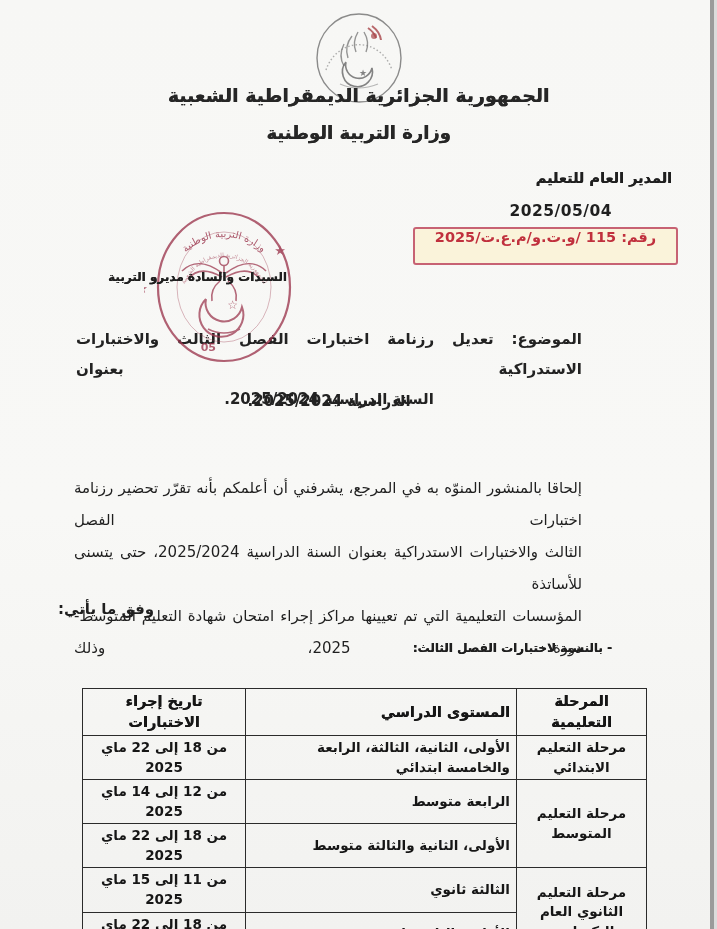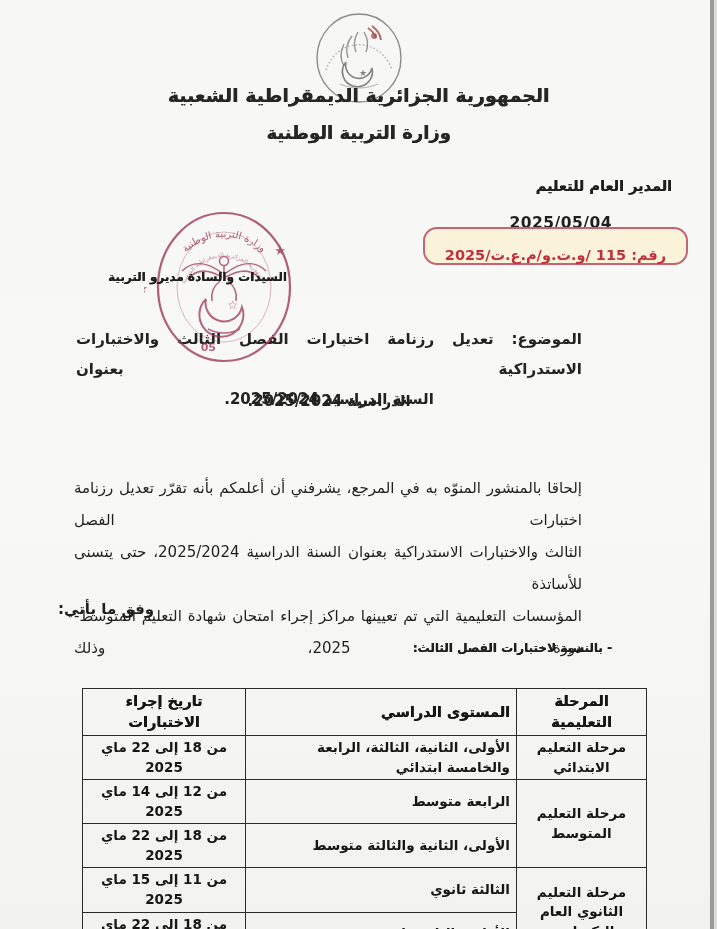--- a/index.html
+++ b/index.html
@@ -13,26 +13,26 @@
     font-family:"DejaVu Sans",sans-serif;color:var(--ink);direction:rtl;
   }
   .abs{position:absolute;}
   .photo-edge{top:0;height:100%;}
   .edge-gray{right:3px;width:4px;background:var(--edge);}
   .edge-light{right:0;width:3px;background:#dcdcdc;}
   .headline{left:0;width:717px;text-align:center;font-weight:700;color:#262626;
     text-shadow:0.4px 0 0 #262626;}
   .h1{top:84px;font-size:19px;}
   .h2{top:122px;font-size:18px;}
-  .issuer{top:178px;right:45px;font-size:14.5px;font-weight:700;text-shadow:0.3px 0 0 #222;}
-  .date{top:202px;right:105px;font-size:15.5px;font-weight:700;letter-spacing:.5px;direction:ltr;margin-top:12px;}
+  .issuer{top:170px;right:45px;font-size:14.5px;font-weight:700;text-shadow:0.3px 0 0 #222;}
+  .date{top:202px;right:105px;font-size:15.5px;font-weight:700;letter-spacing:.5px;direction:ltr;}
   .numbox{
-    top:227px;left:423px;width:265px;height:38px;box-sizing:border-box;
-    background:var(--box-bg);border:2px solid var(--box-border);border-radius:14px;
-    display:flex;align-items:flex-end;justify-content:center;
+    top:227px;left:413px;width:265px;height:38px;box-sizing:border-box;
+    background:var(--box-bg);border:2px solid var(--box-border);border-radius:3px;
+    display:flex;align-items:flex-start;justify-content:center;
     color:var(--red);font-size:14.5px;font-weight:700;
   }
   .addressee{top:270px;left:108px;font-size:12px;font-weight:700;z-index:3;
     text-shadow:0.3px 0 0 #222;}
   .stamp{top:199px;left:144px;z-index:2;opacity:.88;}
   .para{left:76px;width:506px;font-size:15px;color:#222;}
   .subject{top:324px;font-weight:700;}
   .reference{top:386px;font-weight:600;}
   .bodytext{top:472px;left:74px;width:508px;font-weight:500;}
   .jline{display:block;line-height:30px;text-align:justify;text-align-last:justify;}
@@ -119,21 +119,21 @@
   <div class="abs para subject">
     <span class="jline">الموضوع: تعديل رزنامة اختبارات الفصل الثالث والاختبارات الاستدراكية بعنوان</span>
     <span class="cline">السنة الدراسية 2025/2024.</span>
   </div>
 
   <div class="abs para reference">
     <span class="cline">الدراسية 2025/2024.</span>
   </div>
 
   <div class="abs bodytext">
-    <span class="jline">إلحاقا بالمنشور المنوّه به في المرجع، يشرفني أن أعلمكم بأنه تقرّر تعديل رزنامة اختبارات الفصل</span>
+    <span class="jline">إلحاقا بالمنشور المنوّه به في المرجع، يشرفني أن أعلمكم بأنه تقرّر تحضير رزنامة اختبارات الفصل</span>
     <span class="jline">الثالث والاختبارات الاستدراكية بعنوان السنة الدراسية 2025/2024، حتى يتسنى للأساتذة</span>
     <span class="jline">المؤسسات التعليمية التي تم تعيينها مراكز إجراء امتحان شهادة التعليم المتوسط- دورة 2025، وذلك</span>
   </div>
   <div class="abs tail">وفق ما يأتي:</div>
 
   <div class="abs bullet">- بالنسبة لاختبارات الفصل الثالث:</div>
 
   <table class="sched">
     <tbody>
         <tr>

